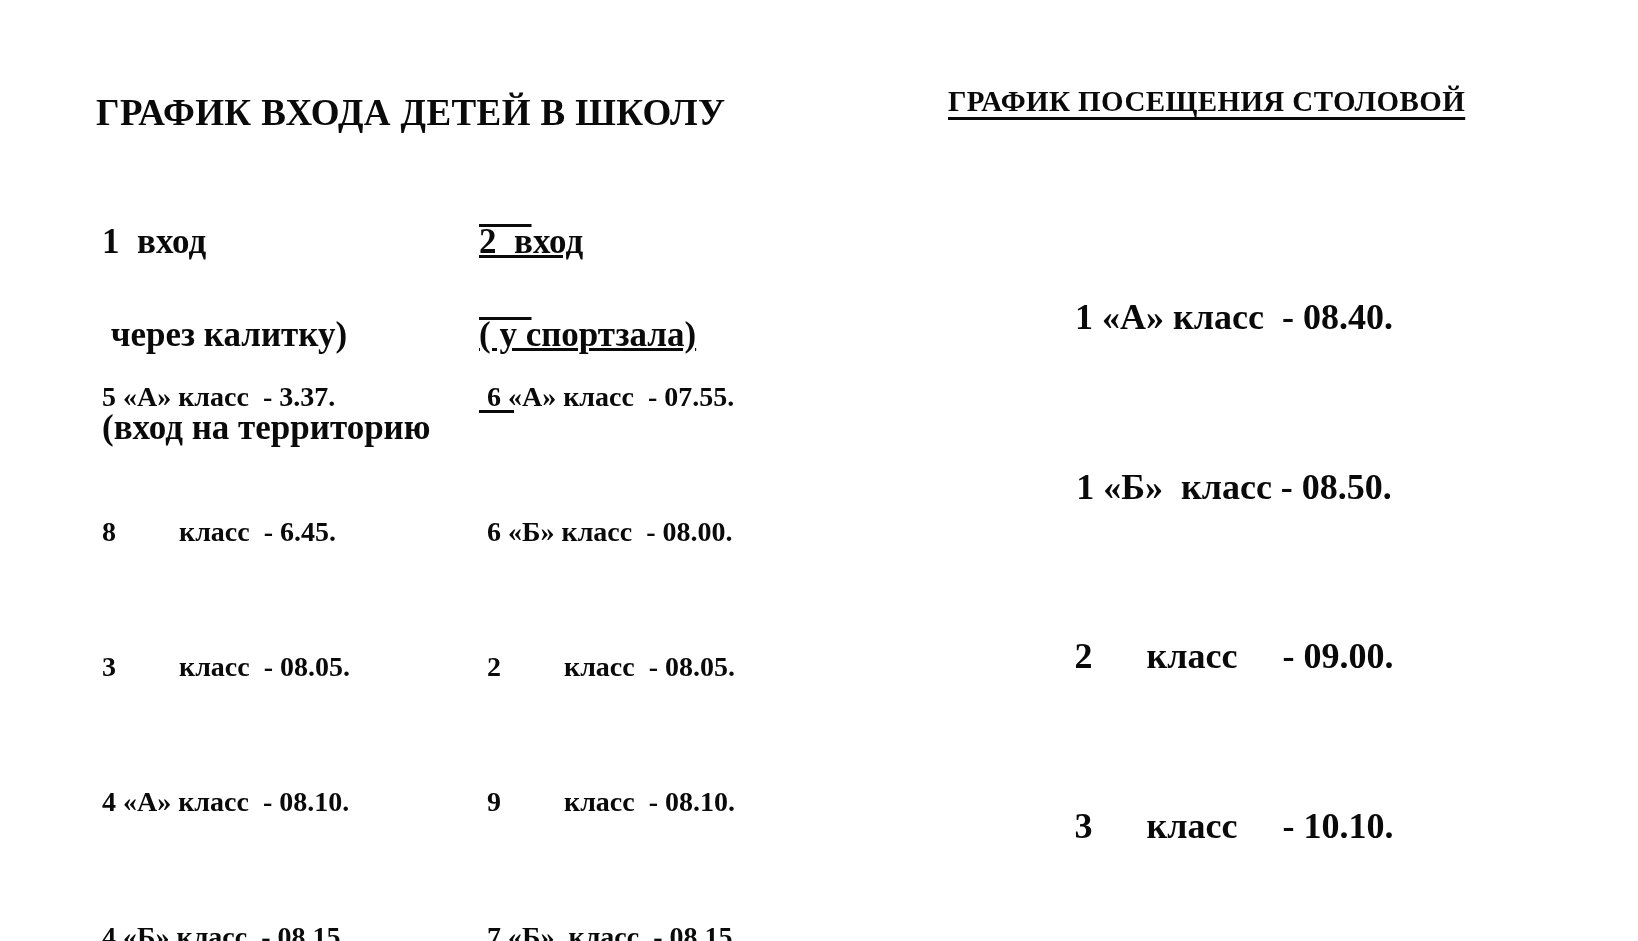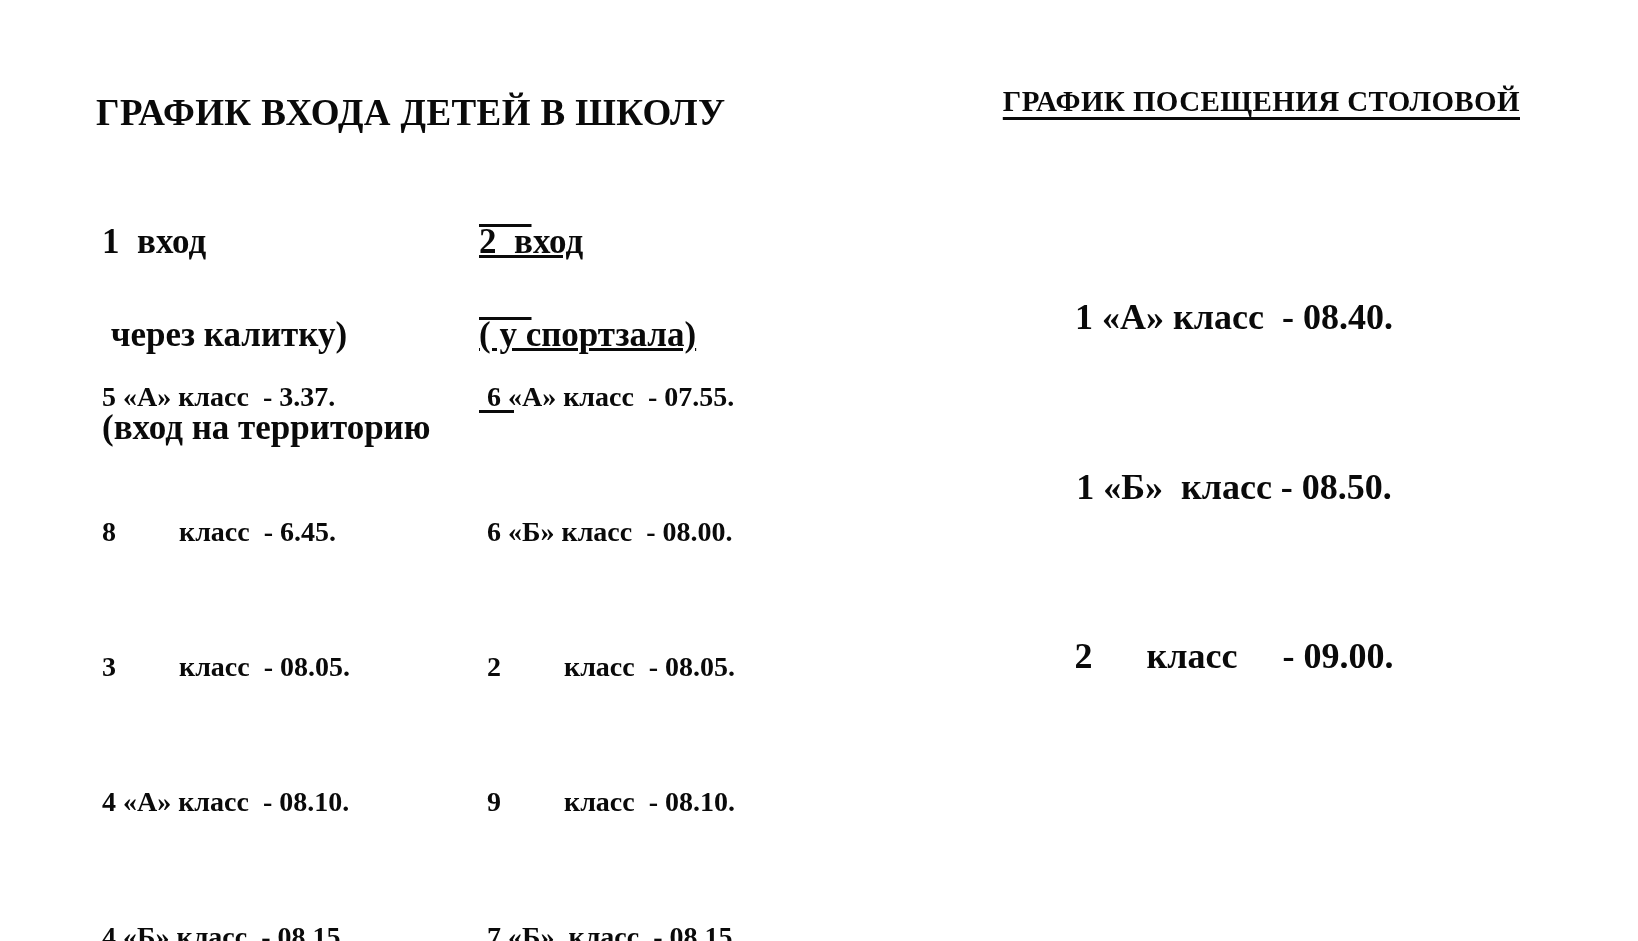--- a/index.html
+++ b/index.html
@@ -30,21 +30,21 @@
   .list {
     position:absolute; top:284px;
     font-size:28px; line-height:45px; white-space:pre;
   }
   .list-1 { left:102px; }
   .list-2 { left:487px; }
 
   
   .canteen-title {
     position:absolute; left:948px; top:84px; width:572px;
-    font-size:29px; line-height:34px; text-align:right;
+    font-size:29px; line-height:34px; text-align:left;
     letter-spacing:0.4px; white-space:pre;
     text-decoration:underline;
     text-decoration-thickness:3px;
     text-underline-offset:6px;
   }
   .canteen-list {
     position:absolute; left:948px; top:176px; width:572px;
     font-size:36px; line-height:56.5px; text-align:center;
     white-space:pre;
   }
@@ -90,20 +90,21 @@
     </div>
   </section>
 
   <section>
     <h2 class="canteen-title">ГРАФИК ПОСЕЩЕНИЯ СТОЛОВОЙ</h2>
 
     <div class="canteen-list">
       <div class="row">1 «А» класс  - 08.40.</div>
       <div class="row">1 «Б»  класс - 08.50.</div>
       <div class="row">2      класс     - 09.00.</div>
+      <div class="row">3      класс     - 10.10.</div>
       
       
       
       
       
       
       
     </div>
   </section>
 

